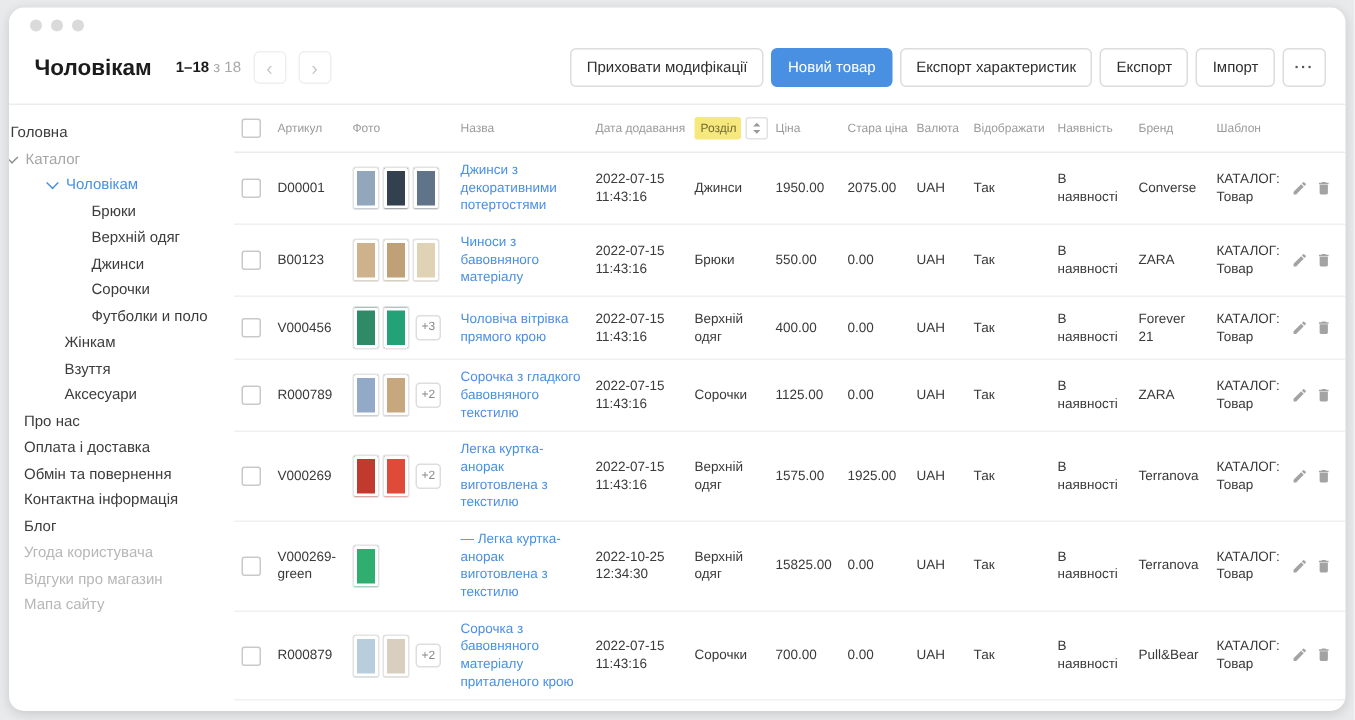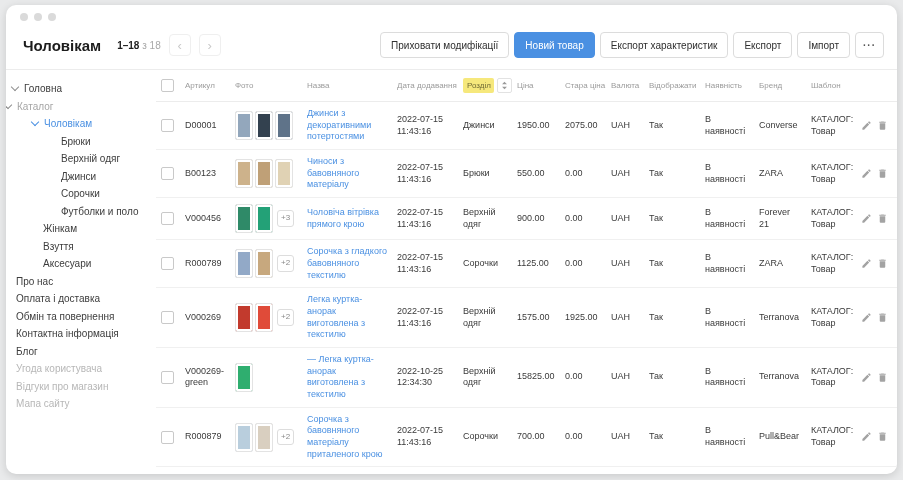--- a/index.html
+++ b/index.html
@@ -30,21 +30,21 @@
     font-family:"Liberation Sans", sans-serif;}
   .btn.primary{background:#4a90e2;border-color:#4a90e2;color:#fff;text-align:center;}
   .btn.more{padding:0 7px;font-weight:700;color:#555;letter-spacing:1px;}
   
   .main{flex:1;display:flex;min-height:0;overflow:hidden;}
   
   .sidebar{width:150px;flex:0 0 auto;padding-top:10px;font-size:10px;color:#3c3c3c;overflow:hidden;}
   .side-item{display:flex;align-items:center;height:17.5px;cursor:pointer;white-space:nowrap;}
   .chev{width:5px;height:5px;border-right:1.4px solid #8f8f8f;border-bottom:1.4px solid #8f8f8f;
     transform:rotate(45deg);margin:-3px 6px 0 -11px;flex:0 0 auto;}
-  .lv0{padding-left:17px;} .lv1{padding-left:10px;} .lv2{padding-left:37px;} .lv3{padding-left:55px;}
+  .lv0{} .lv1{padding-left:10px;} .lv2{padding-left:37px;} .lv3{padding-left:55px;}
   .side-item.selected{color:#4a90e2;}
   .side-item.selected .chev{border-color:#4a90e2;}
   .side-item.dim{color:#a6a6a6;}
   .side-item.muted{color:#b7b7b7;}
   
   .table-wrap{flex:1;min-width:0;overflow:hidden;}
   table{width:741px;border-collapse:collapse;table-layout:fixed;}
   th,td{text-align:left;vertical-align:middle;padding:6px 5px;}
   thead th{font-size:8px;color:#9b9b9b;font-weight:400;white-space:nowrap;
     border-bottom:1px solid #ececec;padding-top:8px;padding-bottom:8px;}
@@ -265,21 +265,21 @@
               <td>
                 <div class="thumbs">
                   <span class="thumb" style="background: rgb(47, 138, 104);"></span>
                   <span class="thumb" style="background: rgb(35, 161, 119);"></span>
                   <span class="thumb-badge">+3</span>
                 </div>
               </td>
               <td><a class="name-link">Чоловіча вітрівка прямого крою</a></td>
               <td><span>2022-07-15 11:43:16</span></td>
               <td><span>Верхній одяг</span></td>
-              <td><span>900.00</span></td>
+              <td><span>400.00</span></td>
               <td><span>0.00</span></td>
               <td><span>UAH</span></td>
               <td><span>Так</span></td>
               <td><span>В наявності</span></td>
               <td><span>Forever 21</span></td>
               <td><span>КАТАЛОГ: Товар</span></td>
               <td class="actions"><span class="icon-btn">
                   <svg viewBox="0 0 24 24" width="11" height="11" fill="#a3a3a3">
                     <path d="M3 17.25V21h3.75L17.8 9.94l-3.75-3.75L3 17.25zM20.71 7.04a1 1 0 0 0 0-1.41l-2.34-2.34a1 1 0 0 0-1.41 0l-1.83 1.83 3.75 3.75 1.83-1.83z"></path>
                   </svg>

